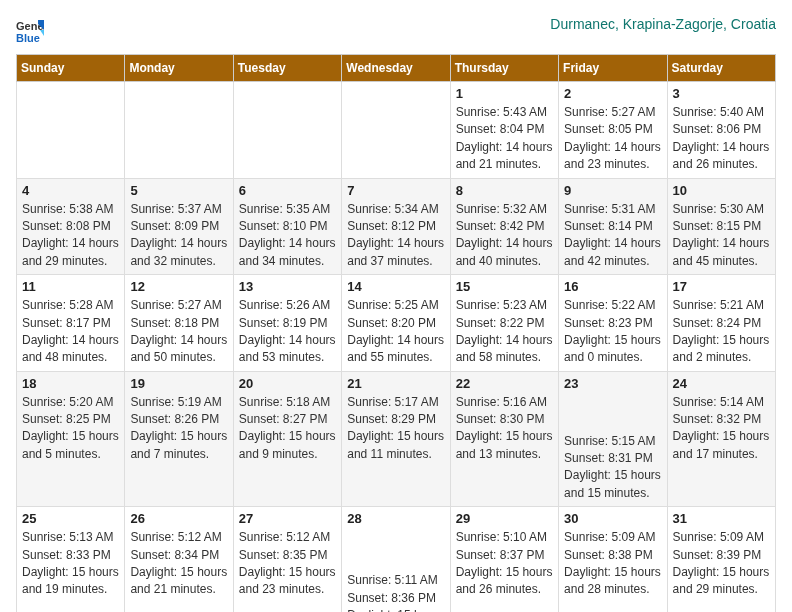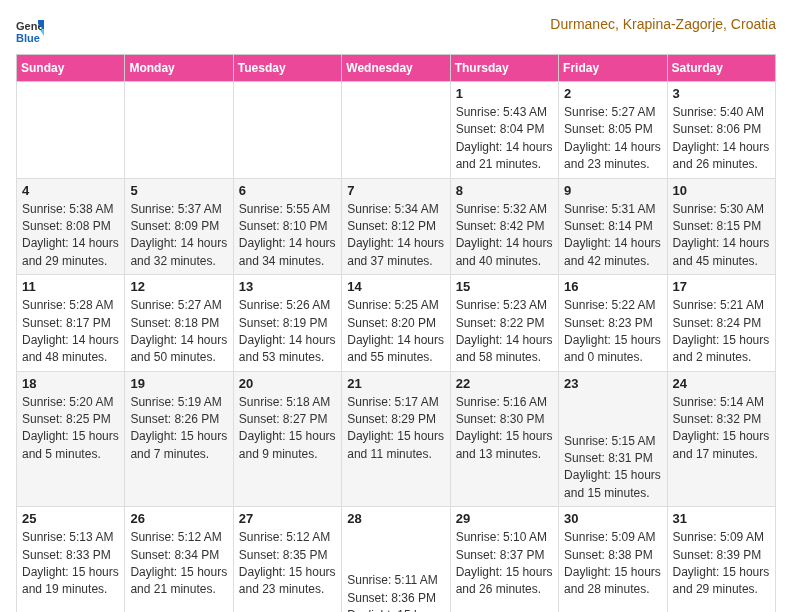--- a/index.html
+++ b/index.html
@@ -28,29 +28,29 @@
     .title-area {
       text-align: right;
     }
     .main-title {
       font-size: 32px;
       font-weight: bold;
       color: #333;
     }
     .subtitle {
       font-size: 14px;
-      color: #a16207;
+      color: #0f766e;
     }
     table {
       width: 100%;
       border-collapse: collapse;
       font-size: 11px;
     }
     thead tr {
-      background-color: #ec4899;
+      background-color: #a16207;
       color: #fff;
     }
     thead th {
       padding: 6px 4px;
       text-align: left;
       font-size: 12px;
       font-weight: bold;
       border: 1px solid #ccc;
     }
     tbody tr {
@@ -151,21 +151,21 @@
         </td>
         <td>
           <div class="day-number">5</div>
           <div class="day-info" style="white-space: pre-line;">Sunrise: 5:37 AM
 Sunset: 8:09 PM
 Daylight: 14 hours
 and 32 minutes.</div>
         </td>
         <td>
           <div class="day-number">6</div>
-          <div class="day-info" style="white-space: pre-line;">Sunrise: 5:55 AM
+          <div class="day-info" style="white-space: pre-line;">Sunrise: 5:35 AM
 Sunset: 8:10 PM
 Daylight: 14 hours
 and 34 minutes.</div>
         </td>
         <td>
           <div class="day-number">7</div>
           <div class="day-info" style="white-space: pre-line;">Sunrise: 5:34 AM
 Sunset: 8:12 PM
 Daylight: 14 hours
 and 37 minutes.</div>

